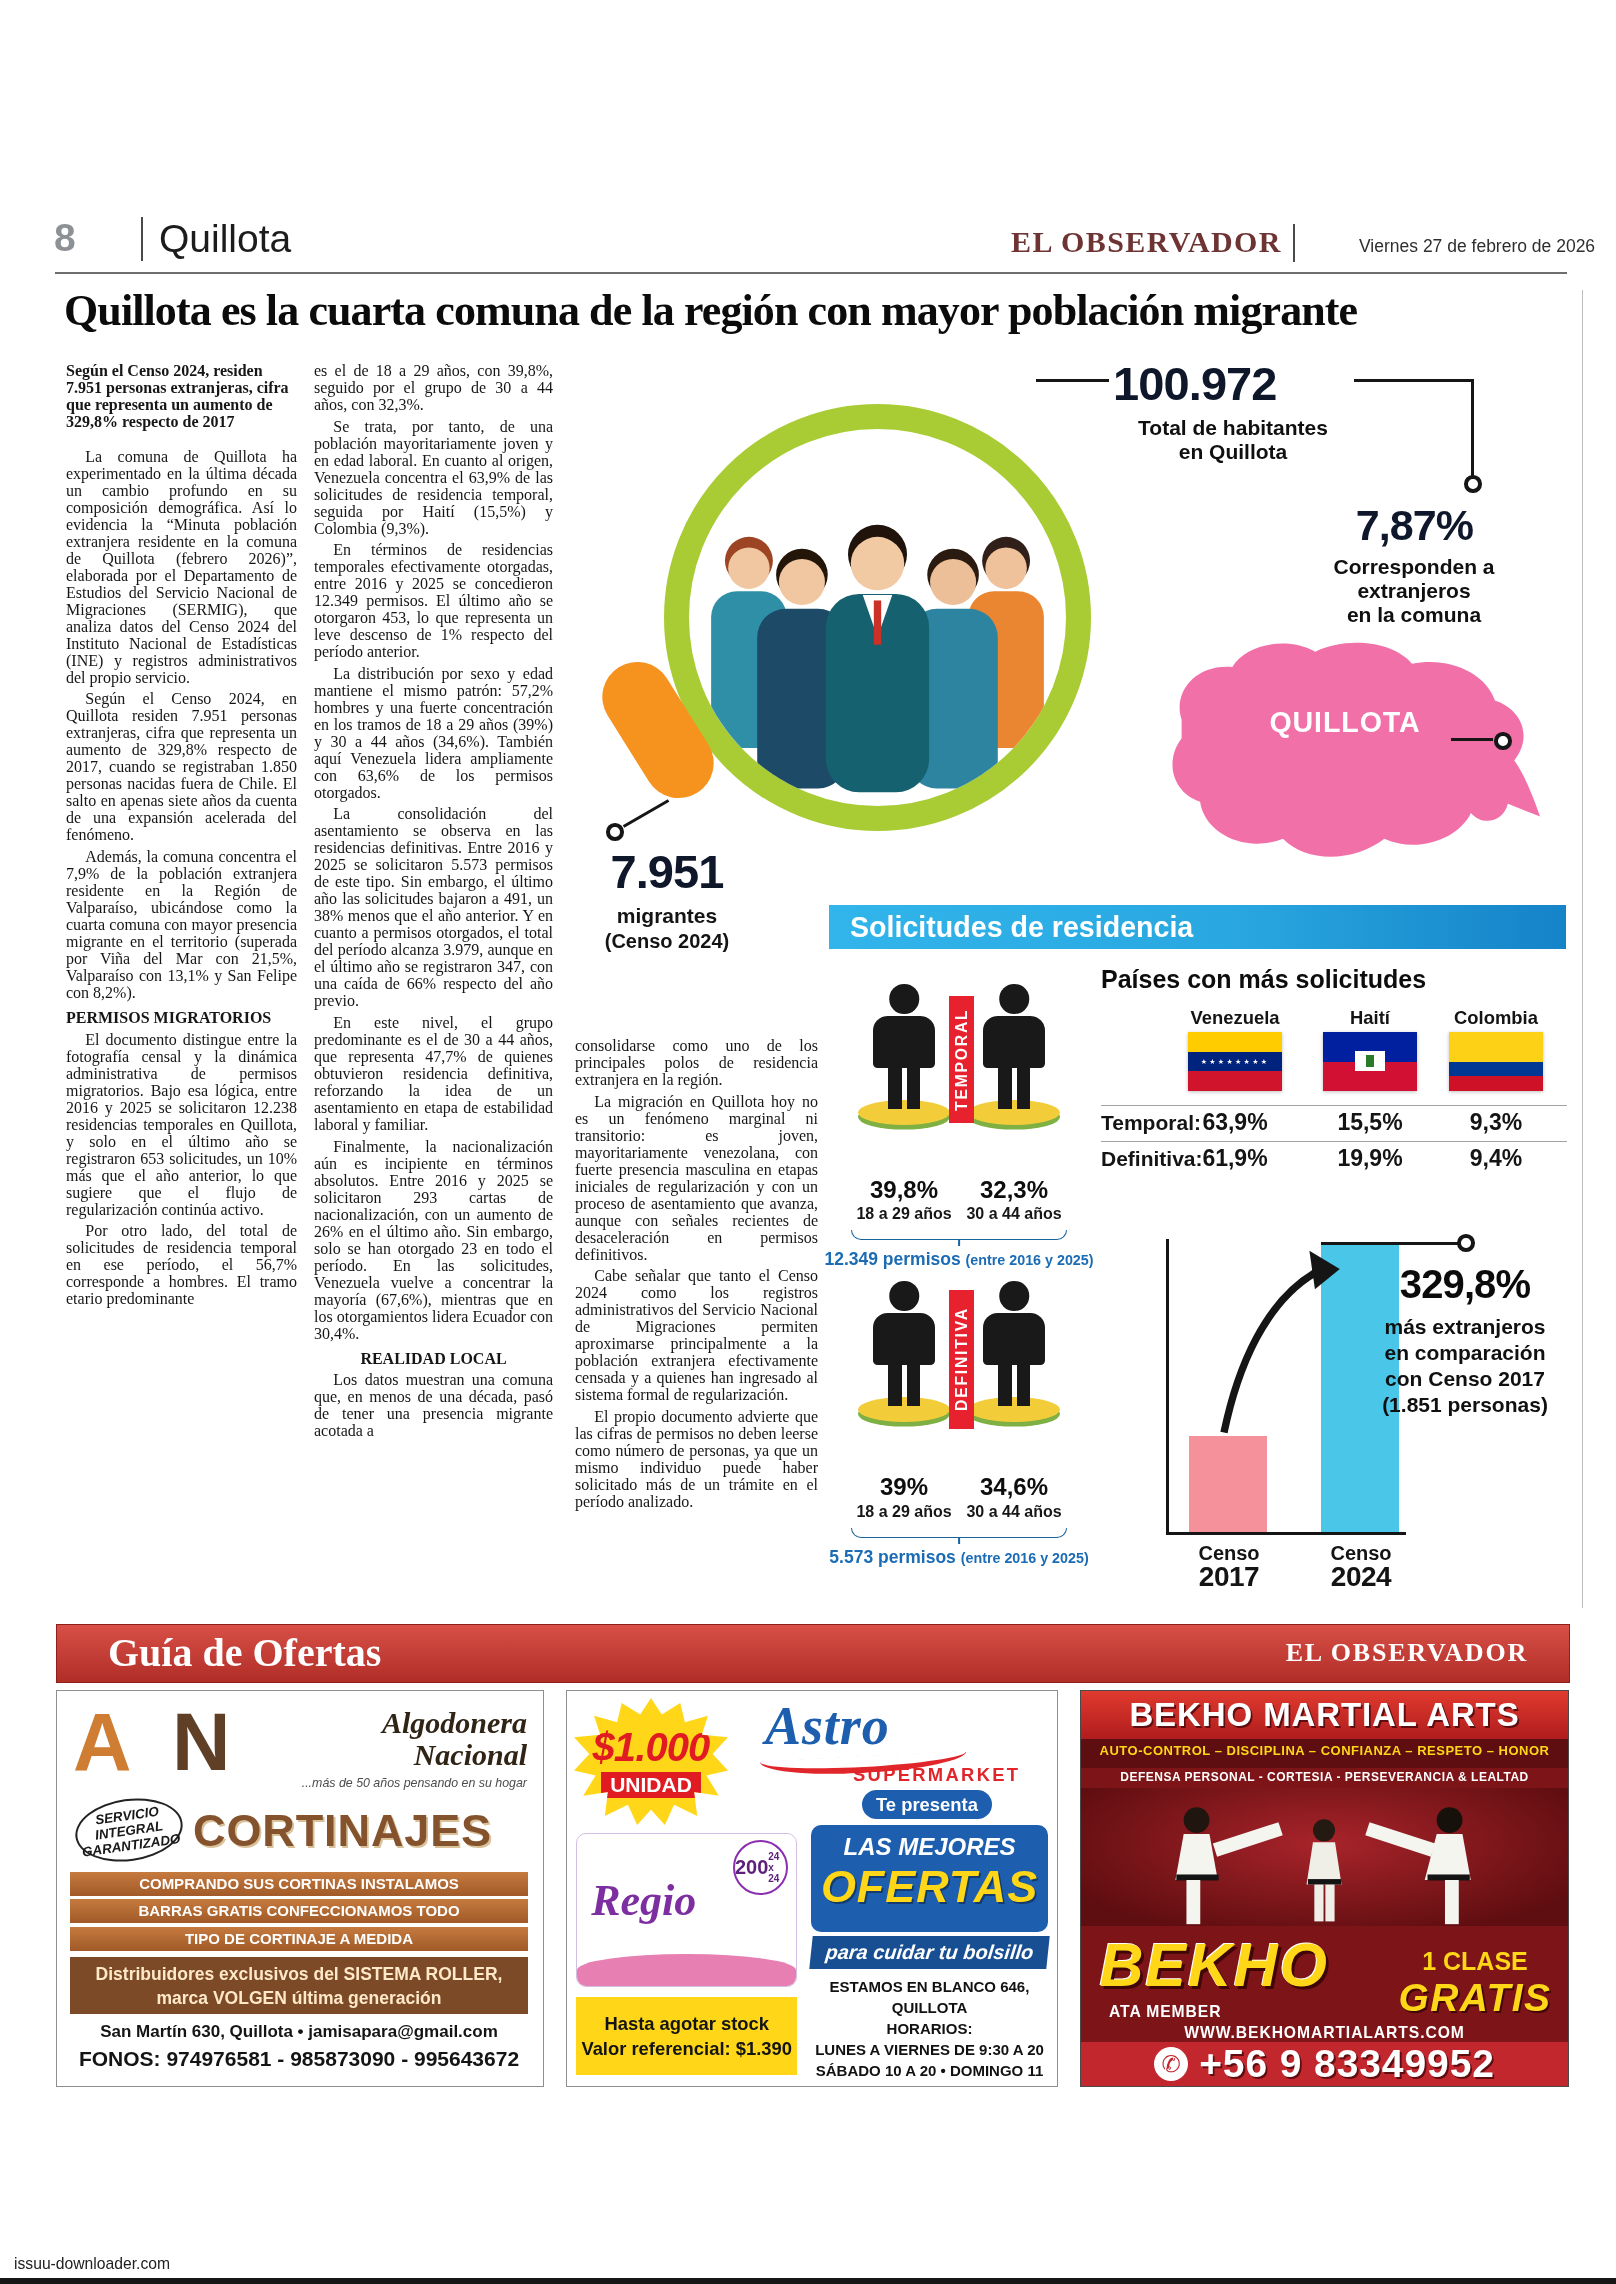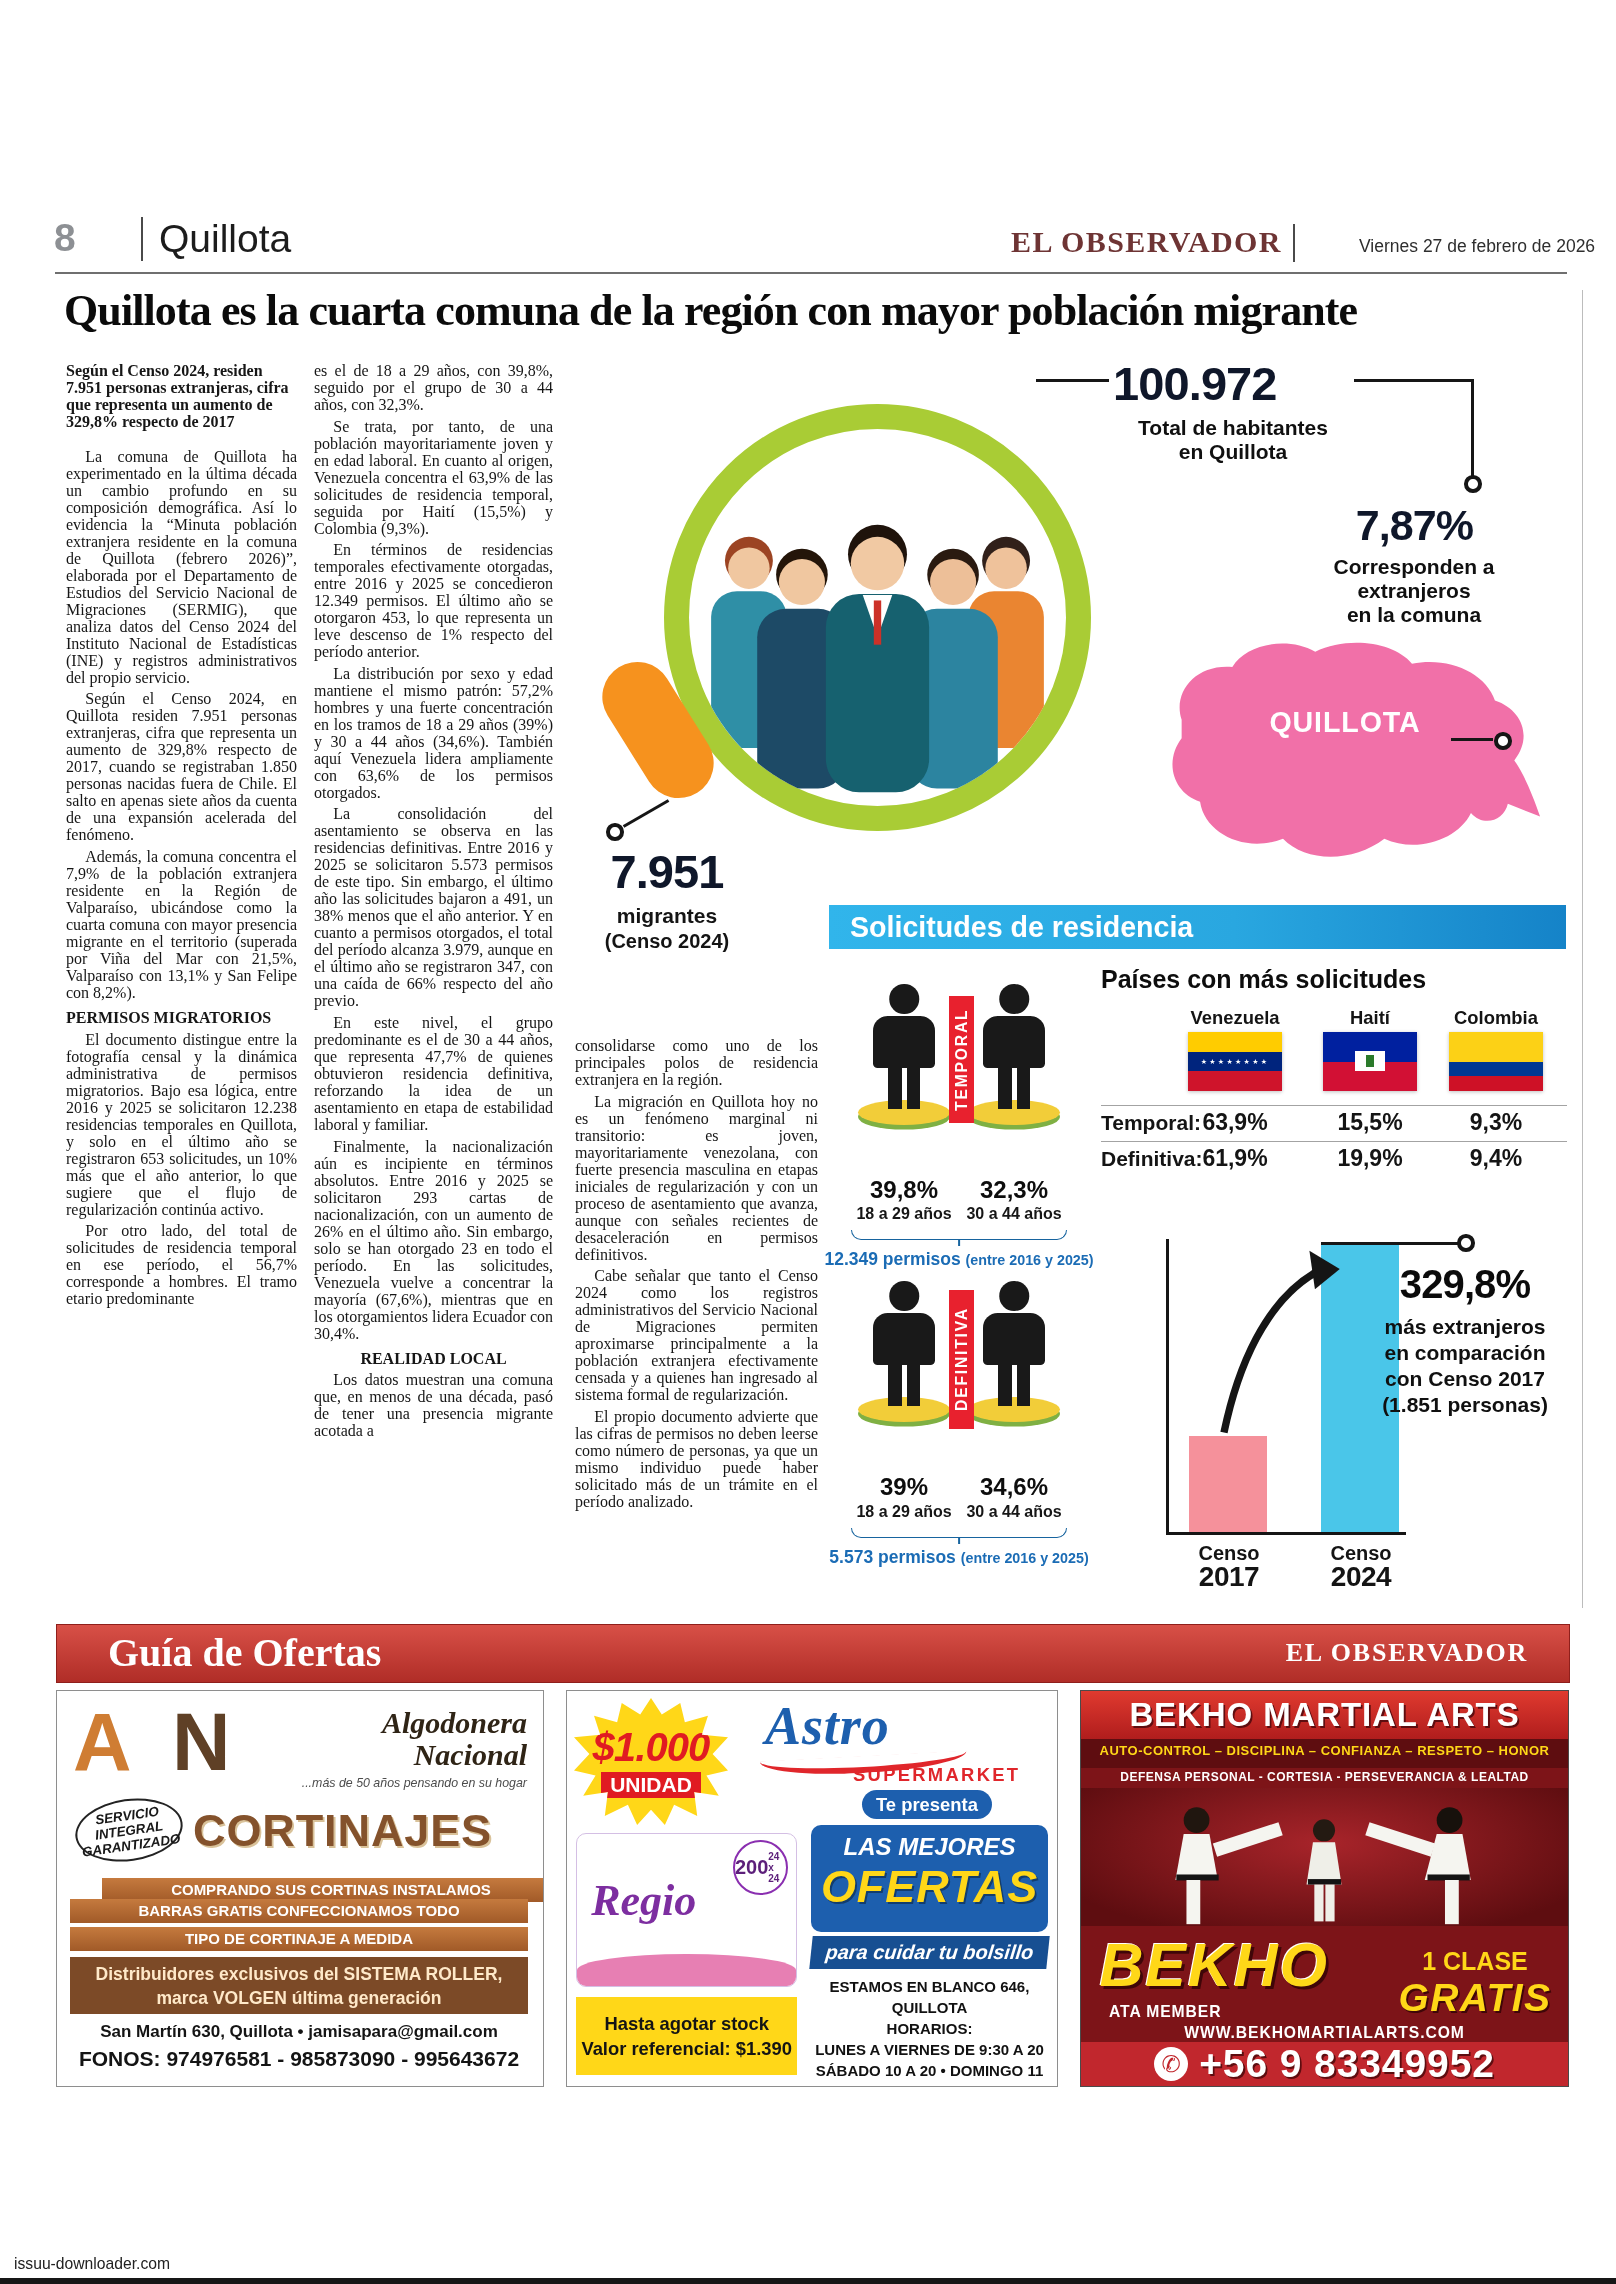--- a/index.html
+++ b/index.html
@@ -408,21 +408,21 @@
     <div>Algodonera</div>
     <div>Nacional</div>
   </div>
   <div class="ad1-tag">...más de 50 años pensando en su hogar</div>
   <div class="ad1-badge">
     <div>SERVICIO</div>
     <div>INTEGRAL</div>
     <div>GARANTIZADO</div>
   </div>
   <div class="ad1-title">CORTINAJES</div>
-  <div class="ad1-strip" style="top:187px;margin-left:32px;">COMPRANDO SUS CORTINAS INSTALAMOS</div>
+  <div class="ad1-strip" style="top:181px;">COMPRANDO SUS CORTINAS INSTALAMOS</div>
   <div class="ad1-strip" style="top:208px;">BARRAS GRATIS CONFECCIONAMOS TODO</div>
   <div class="ad1-strip" style="top:236px;">TIPO DE CORTINAJE A MEDIDA</div>
   <div class="ad1-dist">
     <div>Distribuidores exclusivos del SISTEMA ROLLER,</div>
     <div>marca VOLGEN última generación</div>
   </div>
   <div class="ad1-addr">San Martín 630, Quillota • jamisapara@gmail.com</div>
   <div class="ad1-fonos">FONOS: 974976581 - 985873090 - 995643672</div>
 </div>
 

